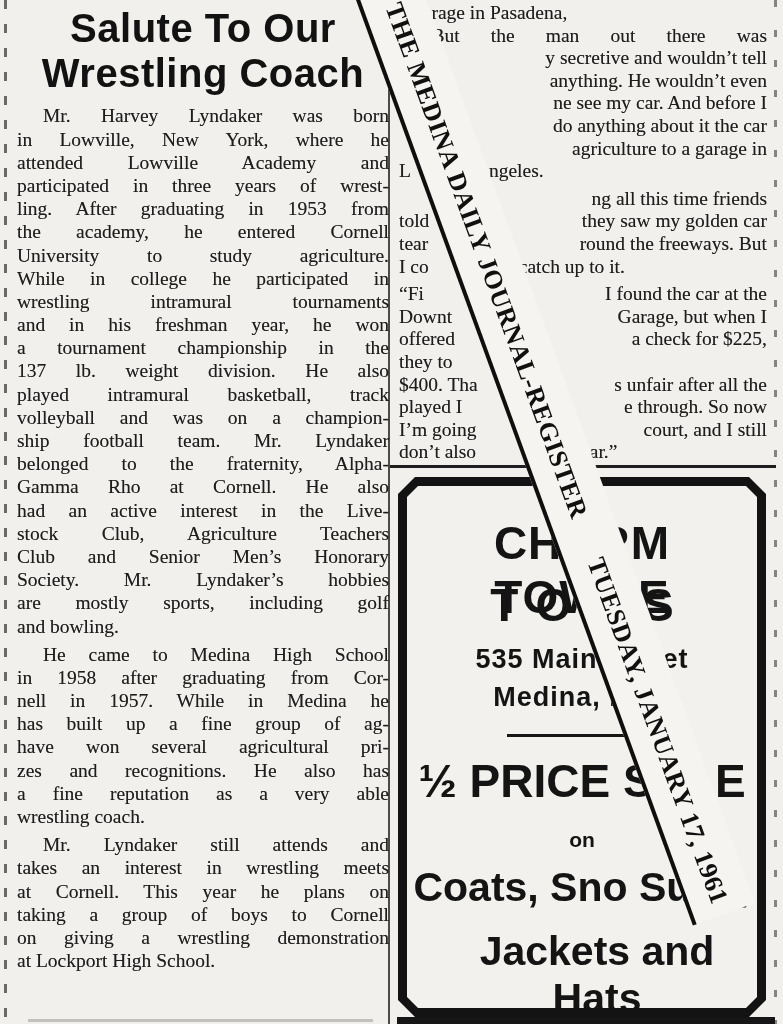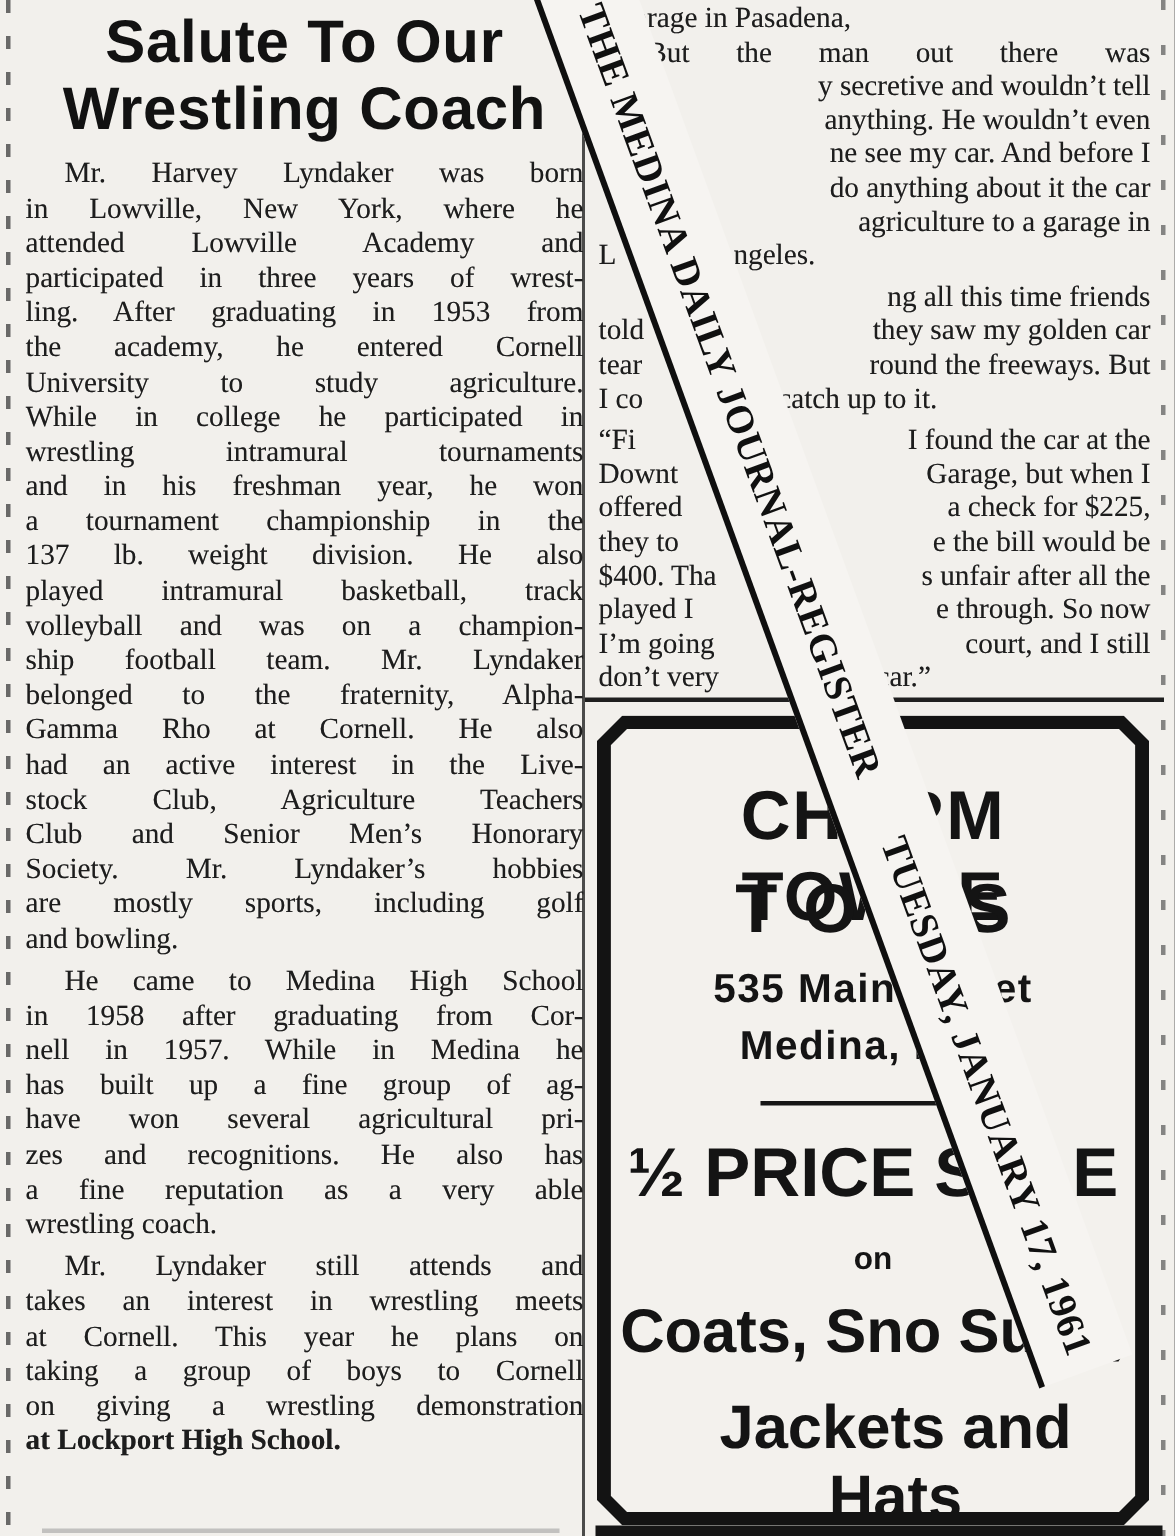--- a/index.html
+++ b/index.html
@@ -15,21 +15,21 @@
 
   
   .left-col { position:absolute; left:17px; top:6px; width:372px; }
   .headline { margin:0 0 8px 0; text-align:center; font-family:"Liberation Sans",sans-serif;
     font-weight:700; font-size:40px; line-height:1.13; letter-spacing:.5px; color:#121212; }
   .hl { display:block; }
   .bline { font-family:"Liberation Serif",serif; font-size:19.5px; line-height:23.2px; height:23.2px;
     text-align:justify; text-align-last:justify; overflow:hidden; text-shadow:0 0 .4px rgba(20,20,20,.45); }
   .ind { text-indent:26px; }
   .bline.end { text-align-last:left; }
-  .bline.bold { font-weight:700; }
+  .bline.bold { font-weight:400; }
   .para { margin-top:5px; }
 
   
   .right-col { position:absolute; left:399px; top:2px; width:368px;
     font-family:"Liberation Serif",serif; font-size:19.5px; text-shadow:0 0 .4px rgba(20,20,20,.45); }
   .rline { display:flex; justify-content:space-between; height:22.6px; line-height:22.6px; white-space:pre; }
   .rline.gp { justify-content:flex-start; }
   .rline.gp .r { margin-left:var(--gap,60px); }
   .rline.ml { justify-content:flex-start; }
   .rline.indsm { padding-left:14px; }
@@ -182,36 +182,35 @@
         <div class="rline">
         <span class="l">Downt</span>
         <span class="r">Garage, but when I</span>
       </div>
         <div class="rline">
         <span class="l">offered</span>
         <span class="r">a check for $225,</span>
       </div>
         <div class="rline">
         <span class="l">they to</span>
-        <span class="r">e the bill would be</span>
       </div>
         <div class="rline">
         <span class="l">$400. Tha</span>
         <span class="r">s unfair after all the</span>
       </div>
         <div class="rline">
         <span class="l">played I</span>
         <span class="r">e through. So now</span>
       </div>
         <div class="rline">
         <span class="l">I’m going</span>
         <span class="r">court, and I still</span>
       </div>
         <div class="rline gp" style="--gap: 105px;">
-        <span class="l">don’t very</span>
+        <span class="l">don’t also</span>
         <span class="r">car.”</span>
       </div>
       </div>
   </section>
 
   <div class="ad-rule"></div>
 
   <div class="ad-frame">
     <div class="ad-inner">
       <div class="ad-store1">CHARM TOWNE</div>

